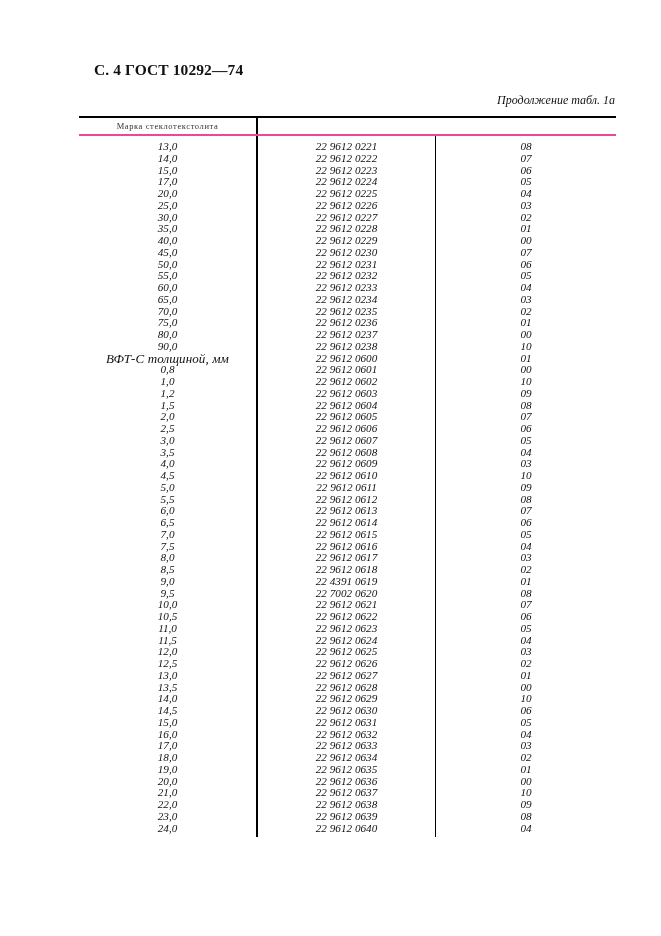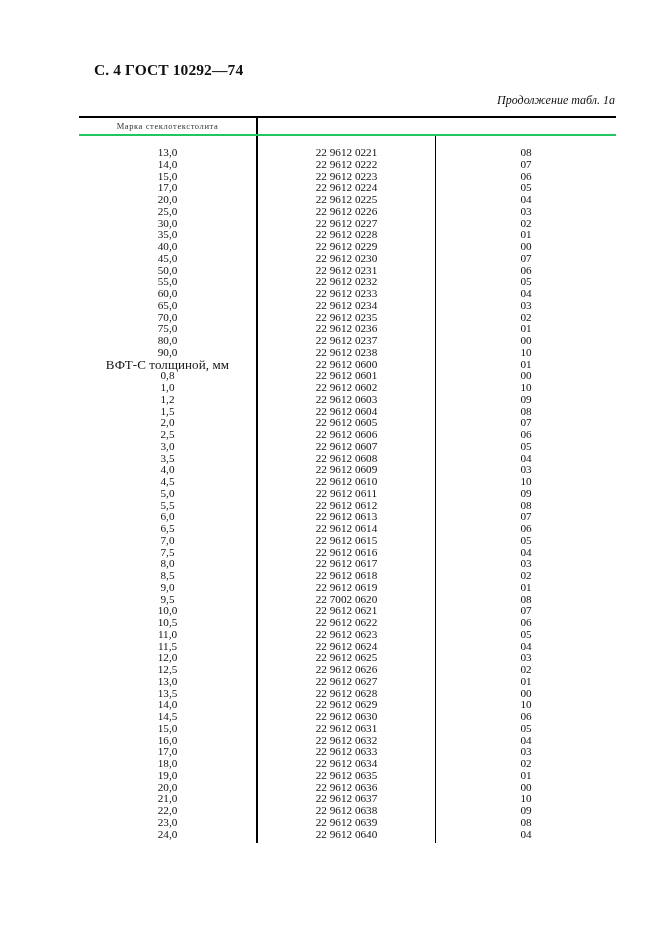--- a/index.html
+++ b/index.html
@@ -1,27 +1,27 @@
 <!DOCTYPE html>
 <html><head>
 <meta charset="utf-8">
 <style>
   html, body { margin:0; padding:0; background:#ffffff; }
   body { width:661px; height:936px; position:relative; overflow:hidden;
          font-family:"Liberation Serif", serif; color:#111; }
   .page-title { position:absolute; left:78px; top:61px; font-size:15.5px; font-weight:bold; letter-spacing:0.1px;margin-left:16px; }
   .table-caption { position:absolute; right:46px; top:93px; font-size:12px; font-style:italic;margin-left:33px; }
   .tbl { position:absolute; left:79px; top:116px; width:537px; }
-  .thead { display:flex; border-top:2px solid #000; border-bottom:2px solid #22c55e; height:16px; }
+  .thead { display:flex; border-top:2px solid #000; border-bottom:2px solid #ec4899; height:16px; }
   .th { display:flex; align-items:center; justify-content:center; font-size:8.5px; letter-spacing:0.6px; color:#333; }
   .c1 { width:179px; border-right:2px solid #000; box-sizing:border-box; }
   .c2 { width:178px; border-right:1px solid #000; box-sizing:border-box; }
   .c3 { width:180px; box-sizing:border-box; }
   .tbody { display:flex; }
-  .col { padding-top:11px; padding-bottom:3px; }
+  .col { padding-top:5px; padding-bottom:3px;font-style:italic; }
   .cell { height:11.76px; line-height:11.76px; font-size:11.2px; text-align:center; white-space:nowrap; }
   .cell.group { font-size:13px; letter-spacing:0.1px; }
 </style>
 </head>
 <body>
 
 <div class="page-title">С. 4 ГОСТ 10292—74</div>
 <div class="table-caption">Продолжение табл. 1а</div>
 
 <div class="tbl">
@@ -121,21 +121,21 @@
         <div class="cell">22 9612 0609</div>
         <div class="cell">22 9612 0610</div>
         <div class="cell">22 9612 0611</div>
         <div class="cell">22 9612 0612</div>
         <div class="cell">22 9612 0613</div>
         <div class="cell">22 9612 0614</div>
         <div class="cell">22 9612 0615</div>
         <div class="cell">22 9612 0616</div>
         <div class="cell">22 9612 0617</div>
         <div class="cell">22 9612 0618</div>
-        <div class="cell">22 9612 0619</div>
+        <div class="cell">22 4391 0619</div>
         <div class="cell">22 7002 0620</div>
         <div class="cell">22 9612 0621</div>
         <div class="cell">22 9612 0622</div>
         <div class="cell">22 9612 0623</div>
         <div class="cell">22 9612 0624</div>
         <div class="cell">22 9612 0625</div>
         <div class="cell">22 9612 0626</div>
         <div class="cell">22 9612 0627</div>
         <div class="cell">22 9612 0628</div>
         <div class="cell">22 9612 0629</div>

